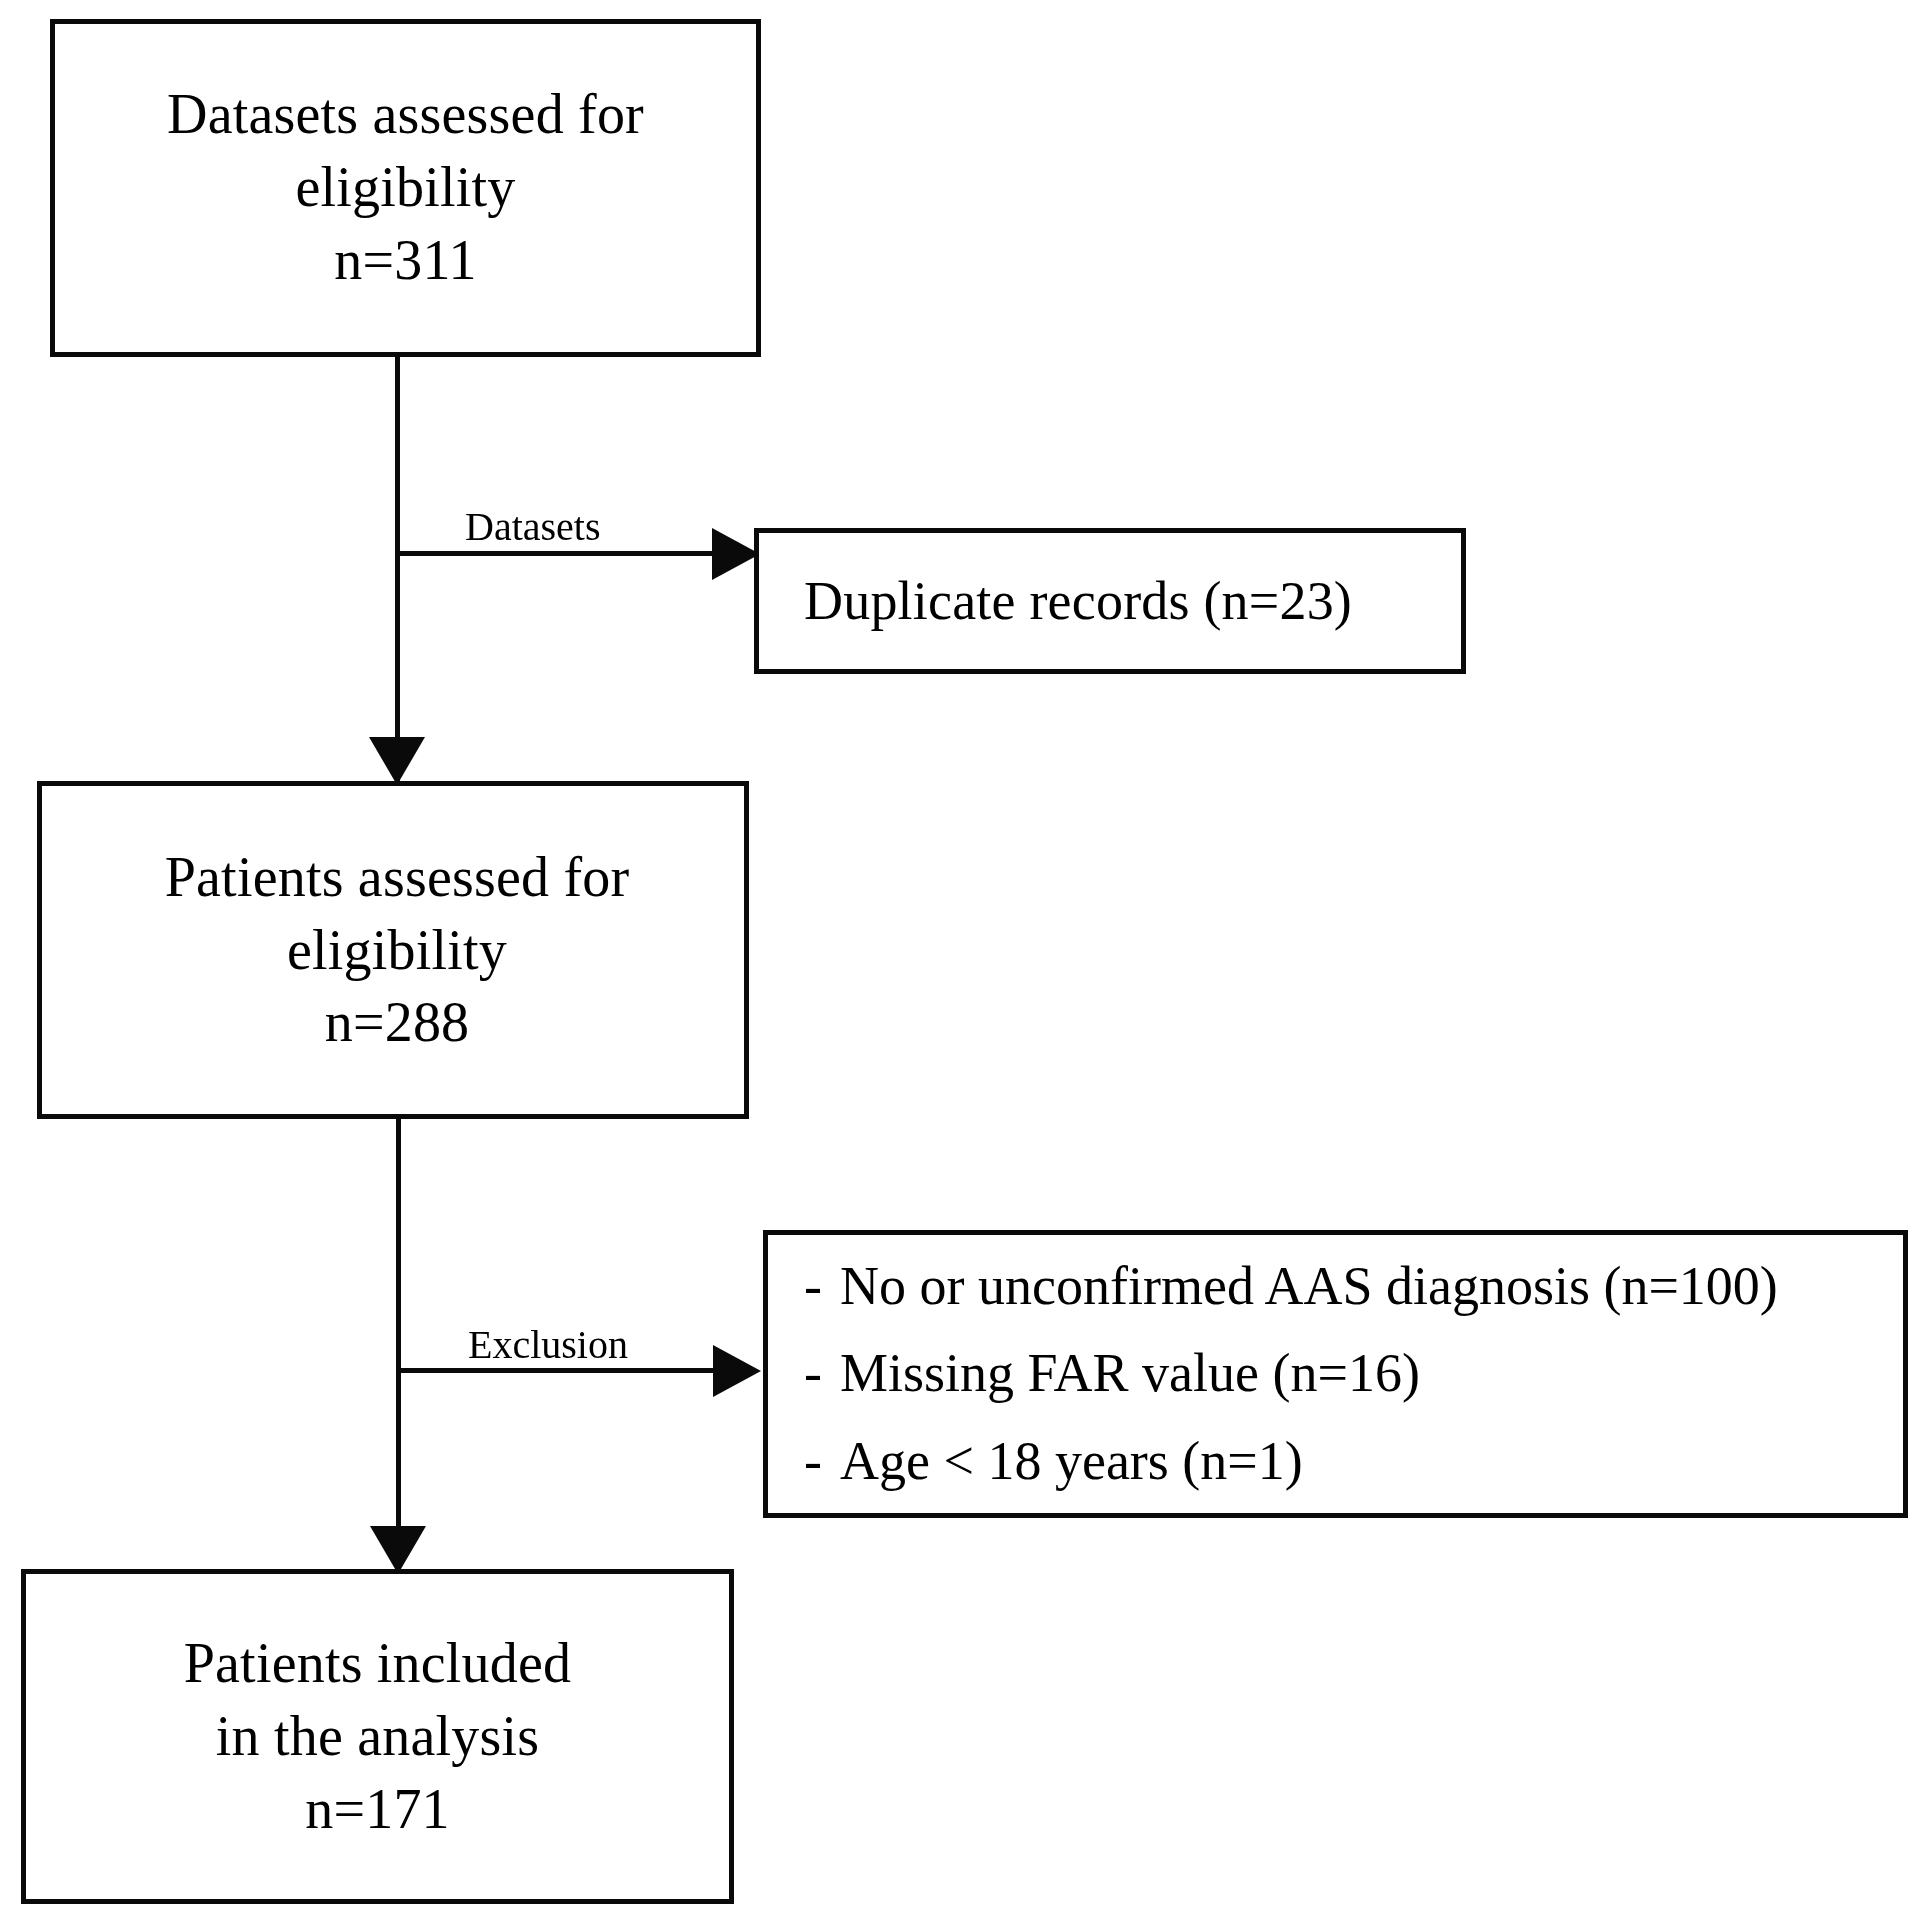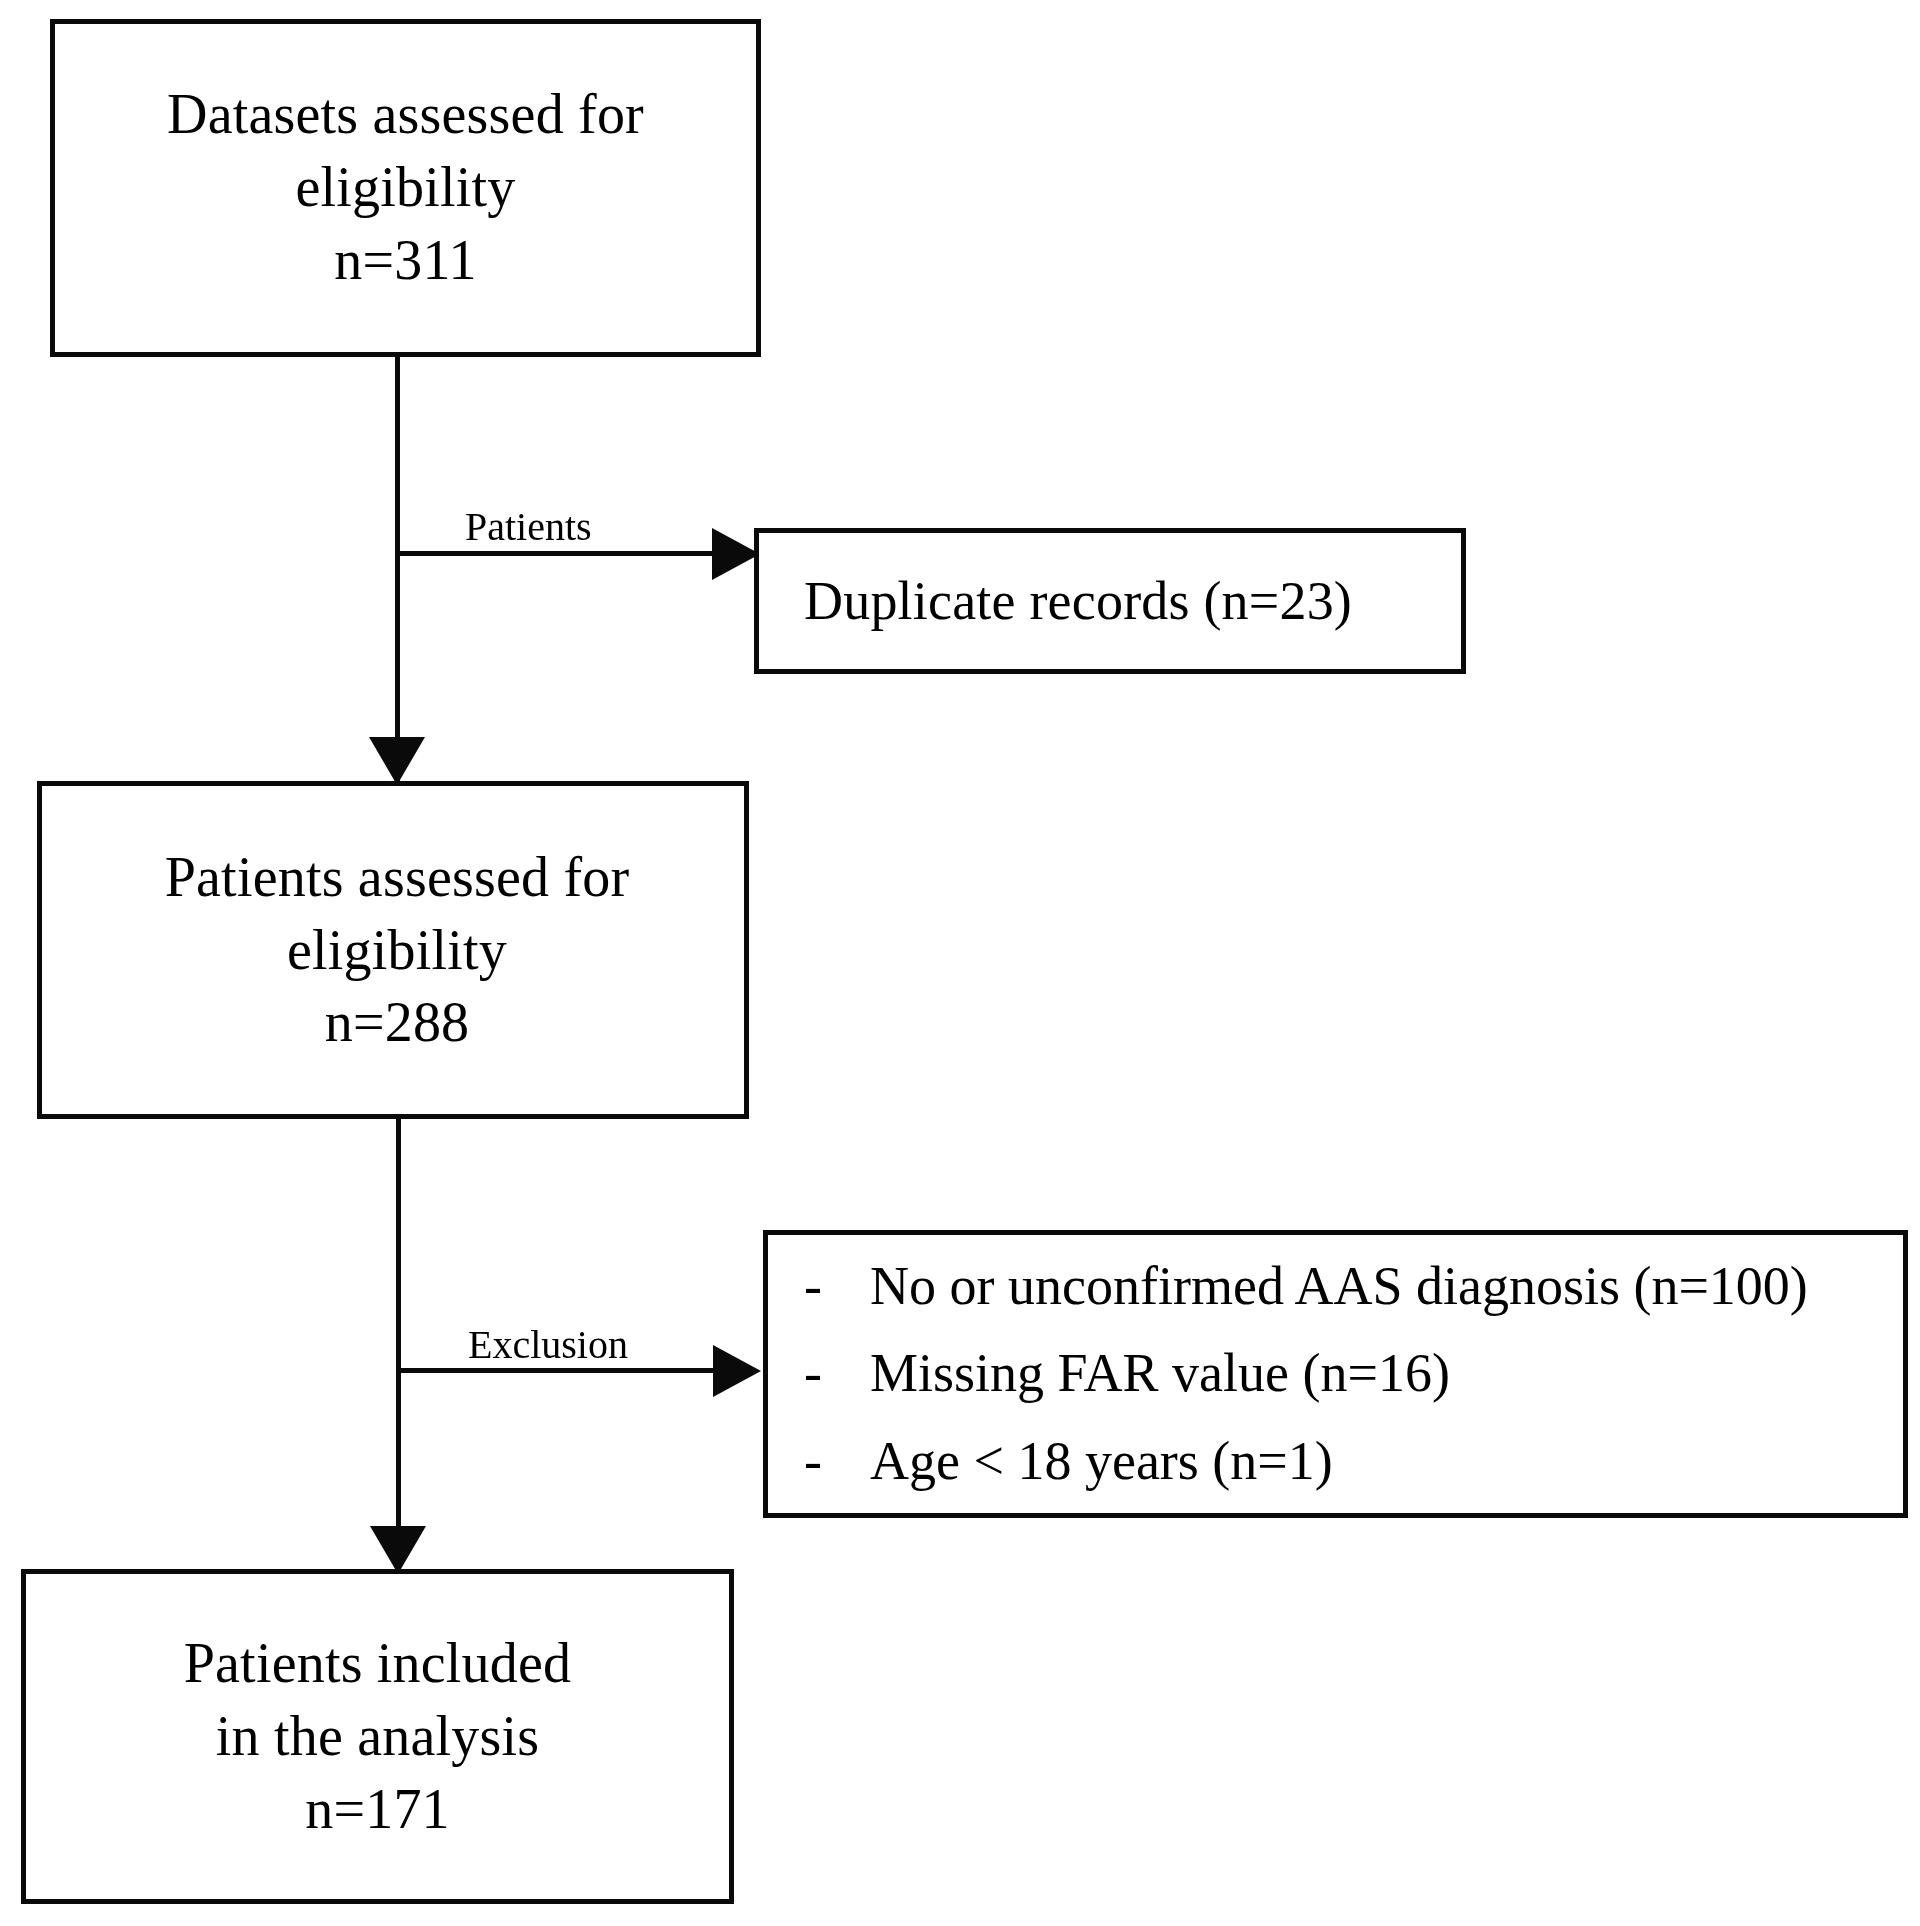--- a/index.html
+++ b/index.html
@@ -71,21 +71,21 @@
     font-size: 54px;
     line-height: 1.62;
     white-space: nowrap;
   }
   .excl-bullet {
     display: inline-block;
     width: 36px;
     flex: 0 0 36px;
     text-align: left;
   }
-  .excl-text { display: inline-block; margin-left: 30px; }
+  .excl-text { display: inline-block; }
 
   
   .conn-v {
     position: absolute;
     width: 5.4px;
     background: #0a0a0a;
   }
   .conn-h {
     position: absolute;
     height: 5.4px;
@@ -138,21 +138,21 @@
     <span class="box-line">Datasets assessed for</span>
     <span class="box-line">eligibility</span>
     <span class="box-line">n=311</span>
   </div>
 
   <div class="conn-v" id="conn-v-1"></div>
   <div class="arrow-down" id="arrow-v-1"></div>
 
   <div class="conn-h" id="conn-h-1"></div>
   <div class="arrow-right" id="arrow-h-1"></div>
-  <div class="edge-label" id="label-removal">Patients</div>
+  <div class="edge-label" id="label-removal">Datasets</div>
 
   <div class="flow-box align-left" id="box-duplicates">
     <span class="box-line">Duplicate records (n=23)</span>
   </div>
 
   <div class="flow-box" id="box-patients">
     <span class="box-line">Patients assessed for</span>
     <span class="box-line">eligibility</span>
     <span class="box-line">n=288</span>
   </div>

